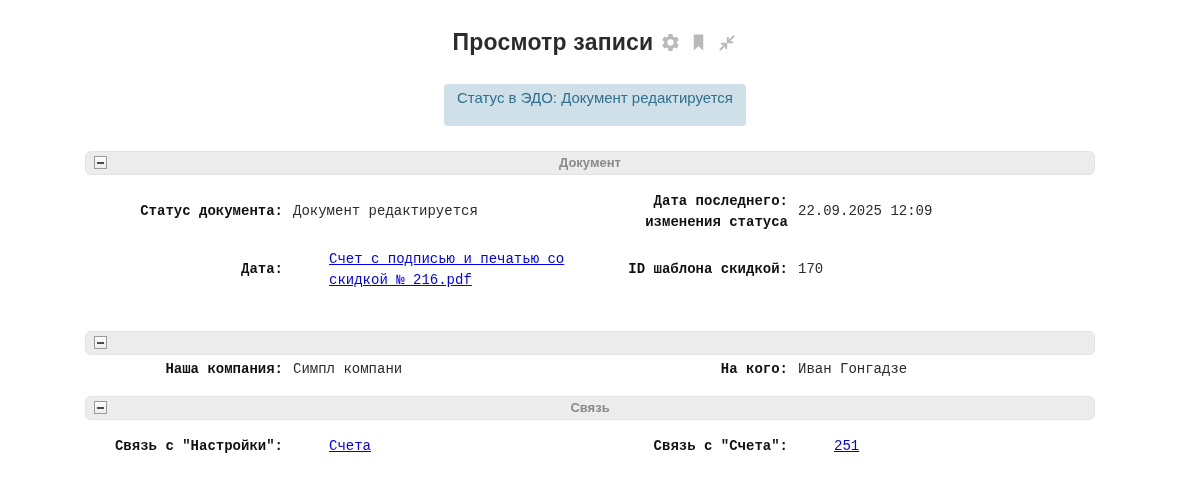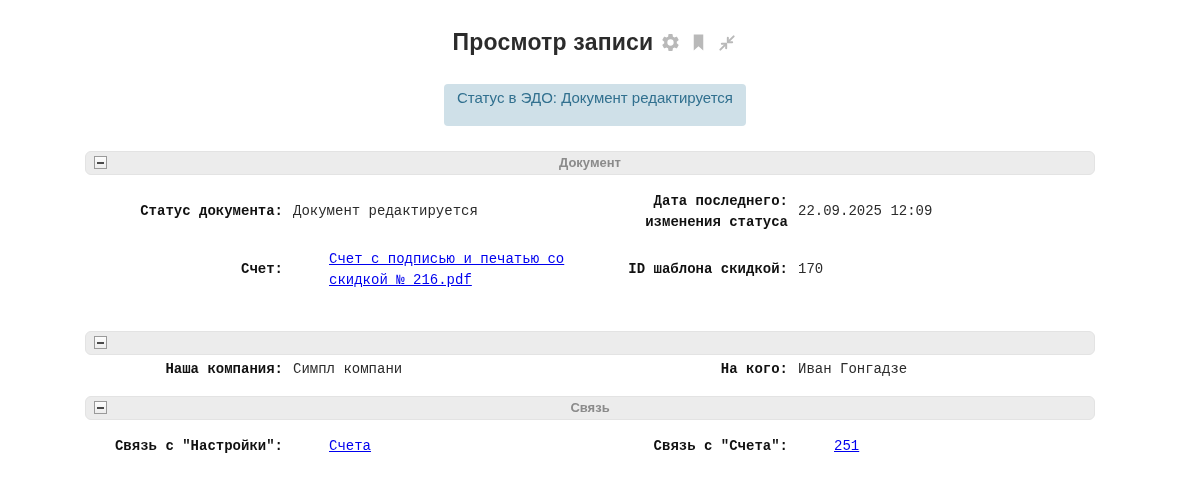--- a/index.html
+++ b/index.html
@@ -186,21 +186,21 @@
         <span class="field-value">Документ редактируется</span>
       </div>
       <div class="field">
         <span class="field-label">
           <span class="lbl-line">Дата последнего:</span>
           <span class="lbl-line">изменения статуса</span>
         </span>
         <span class="field-value">22.09.2025 12:09</span>
       </div>
       <div class="field">
-        <span class="field-label">Счет:</span>
+        <span class="field-label">Дата:</span>
         <span class="field-value">
           <a href="#" class="file-link">Счет с подписью и печатью со скидкой № 216.pdf</a>
         </span>
       </div>
       <div class="field">
         <span class="field-label">ID шаблона скидкой:</span>
         <span class="field-value">170</span>
       </div>
     </div>
   </div>

